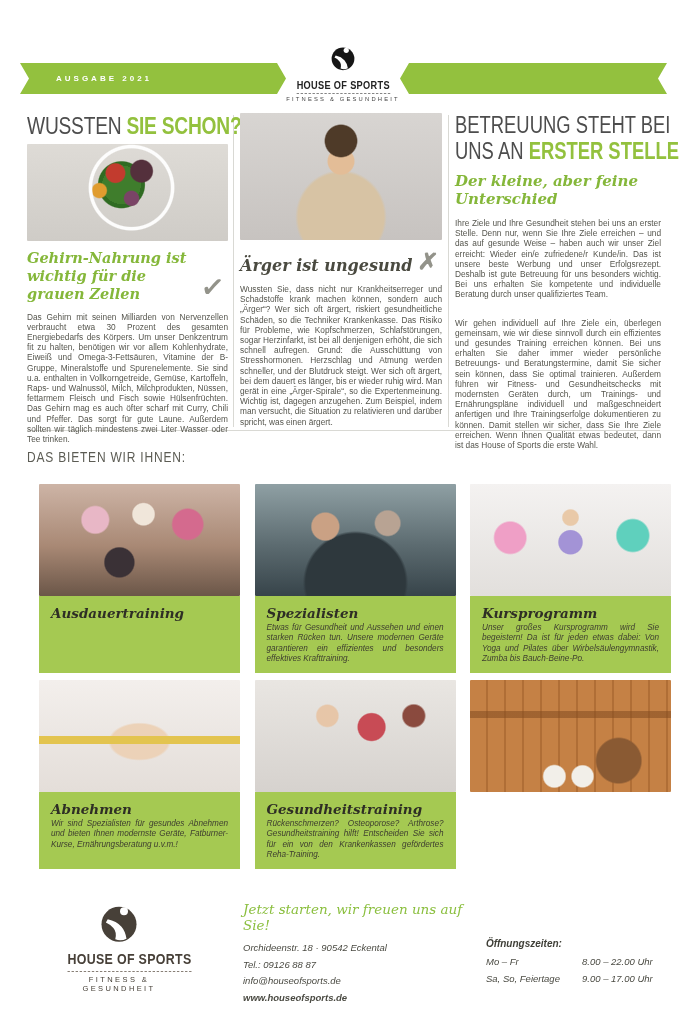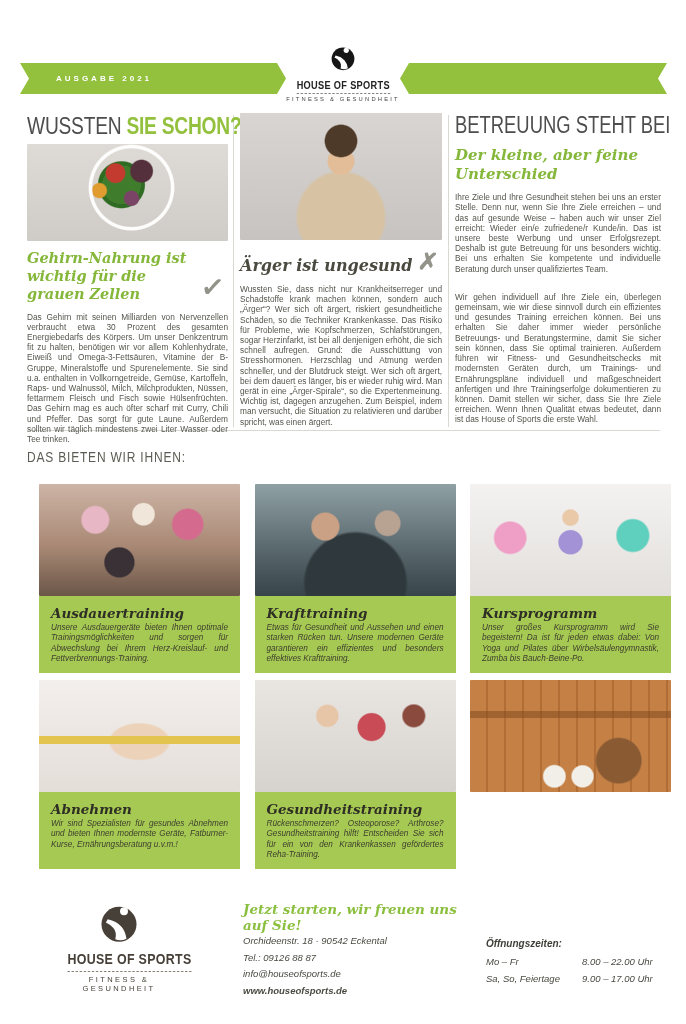--- a/index.html
+++ b/index.html
@@ -107,21 +107,21 @@
     linear-gradient(180deg,#c58145,#b06e36); }
 
   
   .footer-logo { position:absolute; left:52px; top:903px; width:134px; text-align:center; }
   .footer-logo svg { width:40px; height:40px; color:#474038; }
   .f-word { font-size:15.5px; font-weight:bold; letter-spacing:.4px; color:#474038;
     border-bottom:1px dashed #7b7166; padding-bottom:3px; display:inline-block; margin-top:3px; }
   .f-sub { font-size:7.5px; letter-spacing:2.4px; color:#474038; margin-top:3px; }
 
   .footer-mid { position:absolute; left:243px; top:901px; width:225px; }
-  .cta { color:#8bbf3f; font-size:13.5px; font-weight:bold; }
+  .cta { color:#8bbf3f; font-size:13.5px; font-weight:normal; margin-bottom:7px; }
   .f-line { font-style:italic; font-size:9.5px; color:#4a4a42; line-height:1.75; }
   .f-line.bold { font-weight:bold; }
 
   .footer-hours { position:absolute; left:486px; top:938px; width:180px; }
   .hours-head { font-style:italic; font-weight:bold; font-size:10px; color:#3f3f37; margin-bottom:4px; }
   .hours-row { display:flex; font-style:italic; font-size:9.5px; color:#4a4a42; line-height:1.8; }
   .hours-days { width:96px;font-style:italic; }
 </style>
 </head>
 <body>
@@ -164,41 +164,43 @@
       <div class="subhead dark script" style="font-size:16px">Ärger ist ungesund</div>
       <div class="mark" style="font-size:24px">✗</div>
     </div>
     <p class="bodytext">Wussten Sie, dass nicht nur Krankheitserreger und Schadstoffe krank machen können, sondern auch „Ärger“? Wer sich oft ärgert, riskiert gesundheitliche Schäden, so die Techniker Krankenkasse. Das Risiko für Probleme, wie Kopfschmerzen, Schlafstörungen, sogar Herzinfarkt, ist bei all denjenigen erhöht, die sich schnell aufregen. Grund: die Ausschüttung von Stresshormonen. Herzschlag und Atmung werden schneller, und der Blutdruck steigt. Wer sich oft ärgert, bei dem dauert es länger, bis er wieder ruhig wird. Man gerät in eine „Ärger-Spirale“, so die Expertenmeinung. Wichtig ist, dagegen anzugehen. Zum Beispiel, indem man versucht, die Situation zu relativieren und darüber spricht, was einen ärgert.</p>
   </div>
 
   <div class="col col-right">
     <div class="rh-line">
       <span class="cond">BETREUUNG STEHT BEI</span>
     </div>
+    <div class="rh-line">
+      <span class="cond"><span>UNS AN </span><span class="grn">ERSTER STELLE</span></span>
+    </div>
     <div class="subhead green script">Der kleine, aber feine Unterschied</div>
     <p class="bodytext">Ihre Ziele und Ihre Gesundheit stehen bei uns an erster Stelle. Denn nur, wenn Sie Ihre Ziele erreichen – und das auf gesunde Weise – haben auch wir unser Ziel erreicht: Wieder ein/e zufriedene/r Kunde/in. Das ist unsere beste Werbung und unser Erfolgsrezept. Deshalb ist gute Betreuung für uns besonders wichtig. Bei uns erhalten Sie kompetente und individuelle Beratung durch unser qualifiziertes Team.</p>
     <p class="bodytext">Wir gehen individuell auf Ihre Ziele ein, überlegen gemeinsam, wie wir diese sinnvoll durch ein effizientes und gesundes Training erreichen können. Bei uns erhalten Sie daher immer wieder persönliche Betreuungs- und Beratungstermine, damit Sie sicher sein können, dass Sie optimal trainieren. Außerdem führen wir Fitness- und Gesundheitschecks mit modernsten Geräten durch, um Trainings- und Ernährungspläne individuell und maßgeschneidert anfertigen und Ihre Trainingserfolge dokumentieren zu können. Damit stellen wir sicher, dass Sie Ihre Ziele erreichen. Wenn Ihnen Qualität etwas bedeutet, dann ist das House of Sports die erste Wahl.</p>
   </div>
 
   <div class="offers-head">
     <span class="cond">DAS BIETEN WIR IHNEN:</span>
   </div>
 
   <div class="grid">
     <div class="card">
       <div class="photo photo-cycling"></div>
       <div class="card-text">
         <div class="card-title">Ausdauertraining</div>
-        <div class="card-body">Unsere Ausdauergeräte bieten Ihnen optimale Trainingsmöglichkeiten und sorgen für Abwechslung bei Ihrem Herz-Kreislauf- und Fettverbrennungs-Training.</div>
       </div>
     </div>
     <div class="card">
       <div class="photo photo-strength"></div>
       <div class="card-text">
-        <div class="card-title">Krafttraining</div>
+        <div class="card-title">Spezialisten</div>
         <div class="card-body">Etwas für Gesundheit und Aussehen und einen starken Rücken tun. Unsere modernen Geräte garantieren ein effizientes und besonders effektives Krafttraining.</div>
       </div>
     </div>
     <div class="card">
       <div class="photo photo-dumbbells"></div>
       <div class="card-text">
         <div class="card-title">Kursprogramm</div>
         <div class="card-body">Unser großes Kursprogramm wird Sie begeistern! Da ist für jeden etwas dabei: Von Yoga und Pilates über Wirbelsäulengymnastik, Zumba bis Bauch-Beine-Po.</div>
       </div>
     </div>

